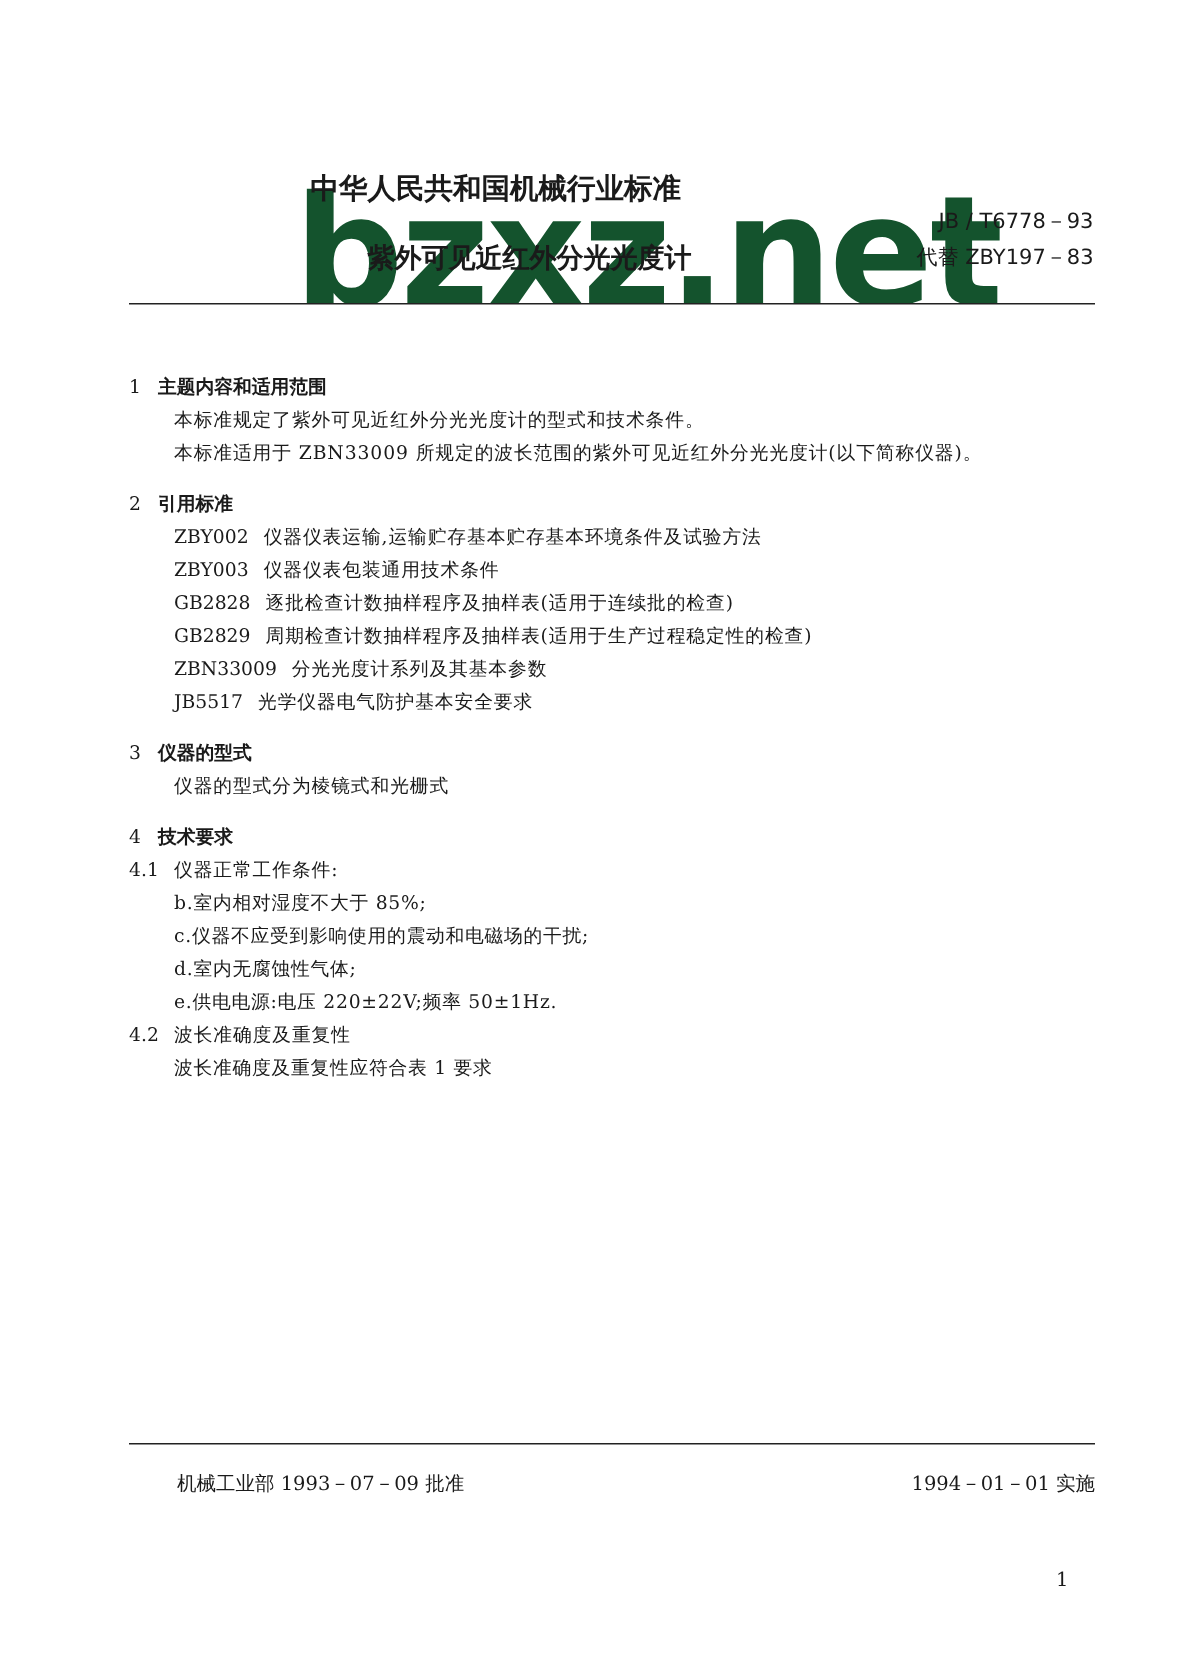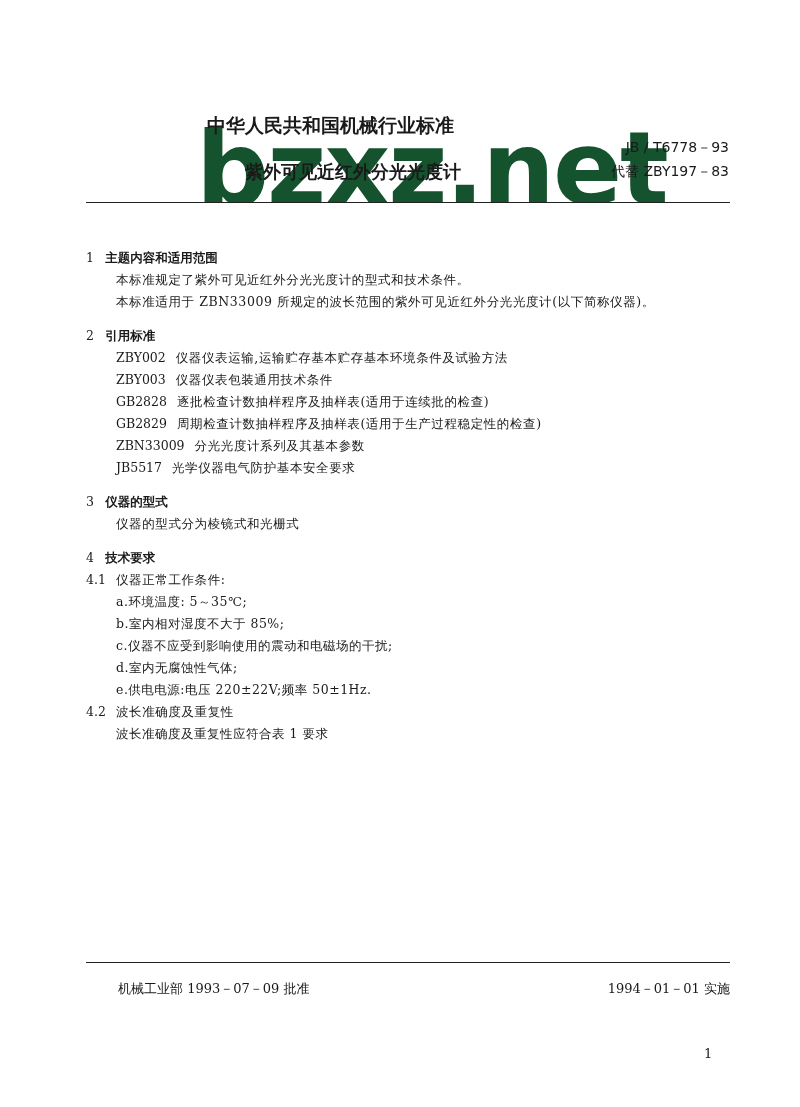--- a/index.html
+++ b/index.html
@@ -89,21 +89,20 @@
   </div>
 
   <div class="section">
     <div class="heading">
       <span class="num">4</span>
       <span>技术要求</span>
     </div>
     <div class="sub">
       <span class="snum">4.1</span><span>仪器正常工作条件:</span>
     </div>
-    <div class="item">a.环境温度: 5～35℃;</div>
     <div class="item">b.室内相对湿度不大于 85%;</div>
     <div class="item">c.仪器不应受到影响使用的震动和电磁场的干扰;</div>
     <div class="item">d.室内无腐蚀性气体;</div>
     <div class="item">e.供电电源:电压 220±22V;频率 50±1Hz.</div>
     <div class="sub">
       <span class="snum">4.2</span><span>波长准确度及重复性</span>
     </div>
     <div class="item">波长准确度及重复性应符合表 1 要求</div>
   </div>
 </div>

